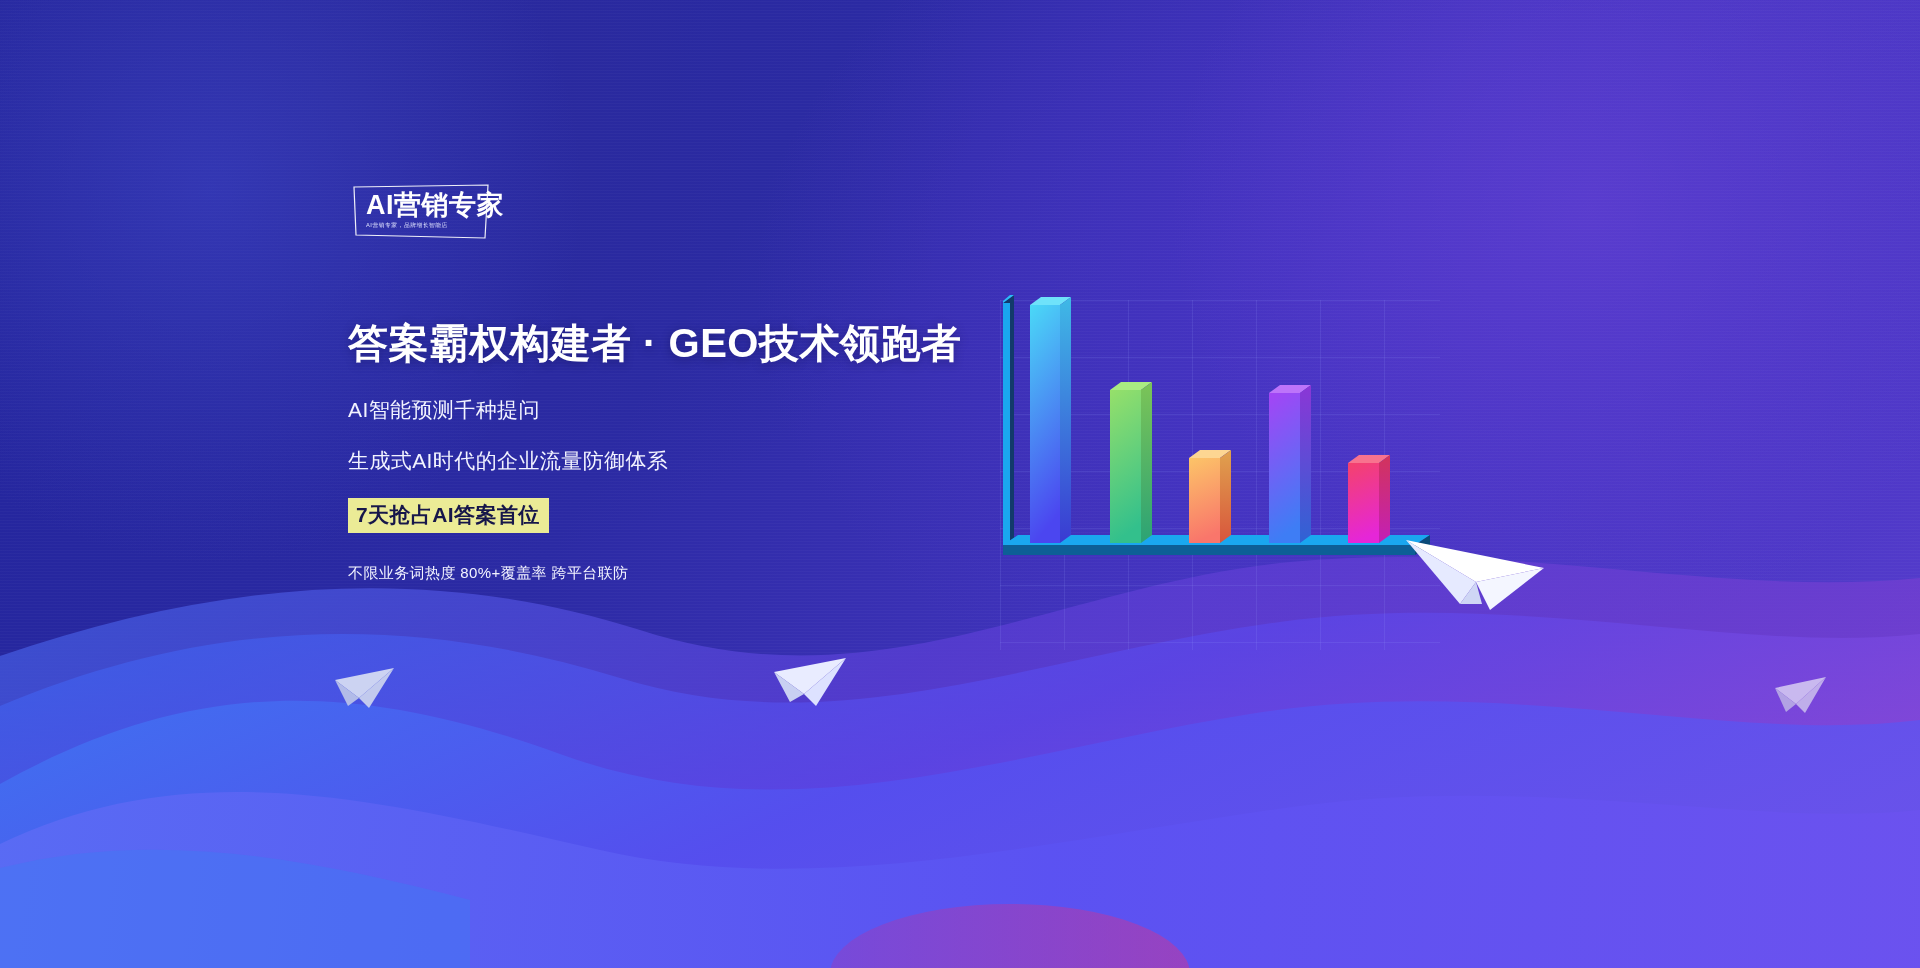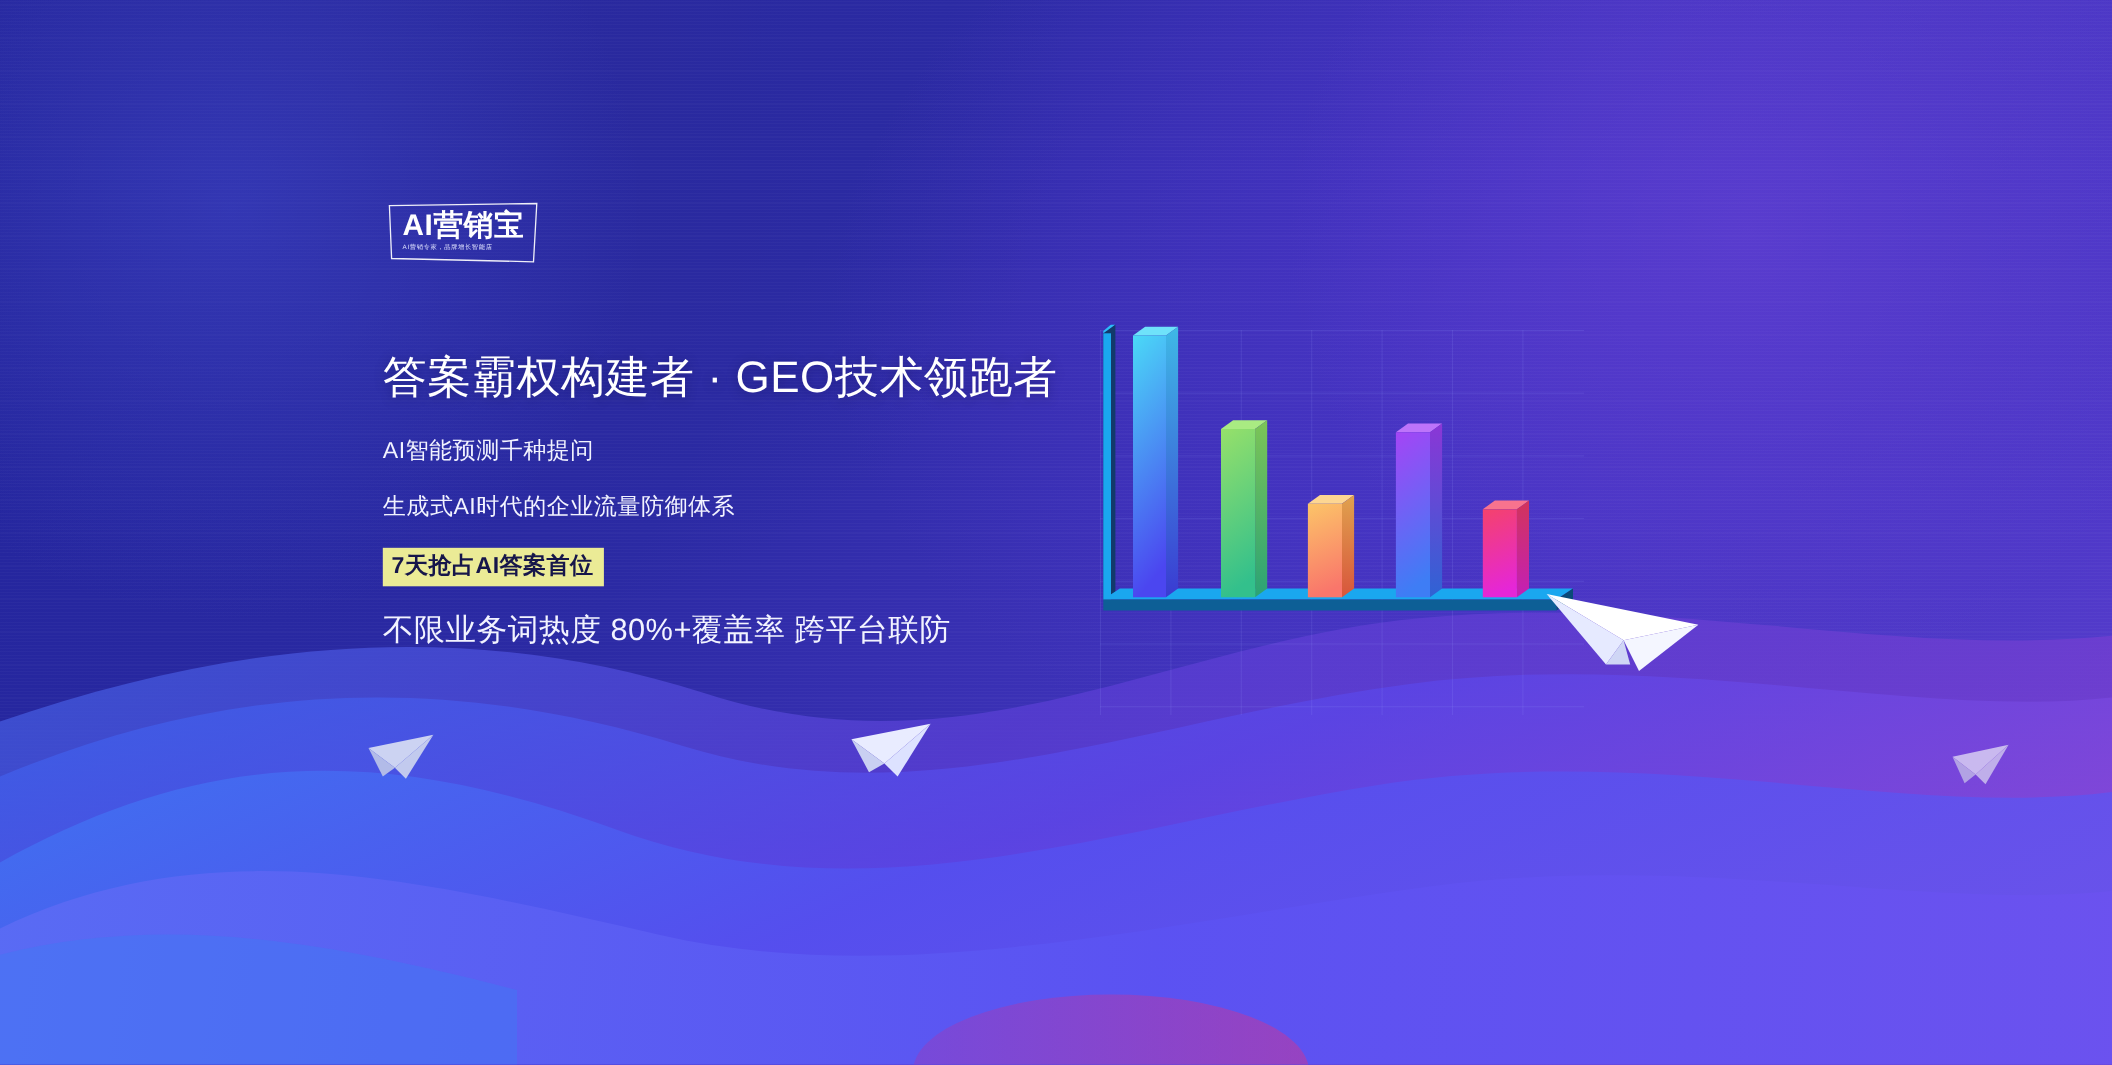--- a/index.html
+++ b/index.html
@@ -50,34 +50,34 @@
   }
   .logo-tag{
     position:absolute;left:14px;top:38px;width:112px;
     color:#dfe2ff;font-size:6px;letter-spacing:.6px;white-space:nowrap;
     transform:scale(.95);transform-origin:left top;
   }
 
   
   .copy{position:absolute;left:348px;top:315px;width:700px;}
   .headline{
-    color:#ffffff;font-size:40px;line-height:56px;font-weight:400;
+    color:#ffffff;font-size:40px;line-height:56px;font-weight:700;
     white-space:nowrap;letter-spacing:.5px;
     text-shadow:0 2px 10px rgba(12,10,60,.35);
   }
   .sub{color:#f2f3ff;font-size:21px;line-height:29px;letter-spacing:.4px;white-space:nowrap;}
   .sub-1{margin-top:22px;}
   .sub-2{margin-top:24px;}
   .hl-wrap{margin-top:23px;}
   .highlight{
     display:inline-block;background:#ebeb96;color:#16164a;
     font-size:21px;line-height:26px;font-weight:bold;
     padding:4px 9px 5px 8px;letter-spacing:.4px;white-space:nowrap;
   }
-  .sub-3{margin-top:25px;font-size:28px;}
+  .sub-3{margin-top:25px;font-size:15px;}
 
   
   .chart{position:absolute;left:975px;top:295px;width:500px;height:370px;}
   .plane{position:absolute;}
 </style>
 </head>
 <body>
 
 <div class="stage">
 
@@ -121,21 +121,21 @@
     <ellipse cx="1010" cy="436" rx="180" ry="70" fill="url(#wv5)" opacity="0.55"></ellipse>
     <path d="M0,330 C150,292 300,318 470,362 L470,430 L0,430 Z" fill="#3f7af5" opacity="0.45"></path>
   </svg>
 
   <div class="chart-grid"></div>
 
   <div class="logo">
     <svg class="logo-frame" viewBox="0 0 138 58">
       <path d="M2,4 L136,2 L133,55 L4,52 Z" fill="none" stroke="#ffffff" stroke-width="1.2" opacity="0.92"></path>
     </svg>
-    <div class="logo-word">AI营销宝</div>
+    <div class="logo-word">AI营销专家</div>
     <div class="logo-tag">AI营销专家，品牌增长智能店</div>
   </div>
 
   <div class="copy">
     <div class="headline">答案霸权构建者 · GEO技术领跑者</div>
     <div class="sub sub-2">AI智能预测千种提问</div>
     <div class="sub sub-1">生成式AI时代的企业流量防御体系</div>
     <div class="hl-wrap">
       <span class="highlight">7天抢占AI答案首位</span>
     </div>

